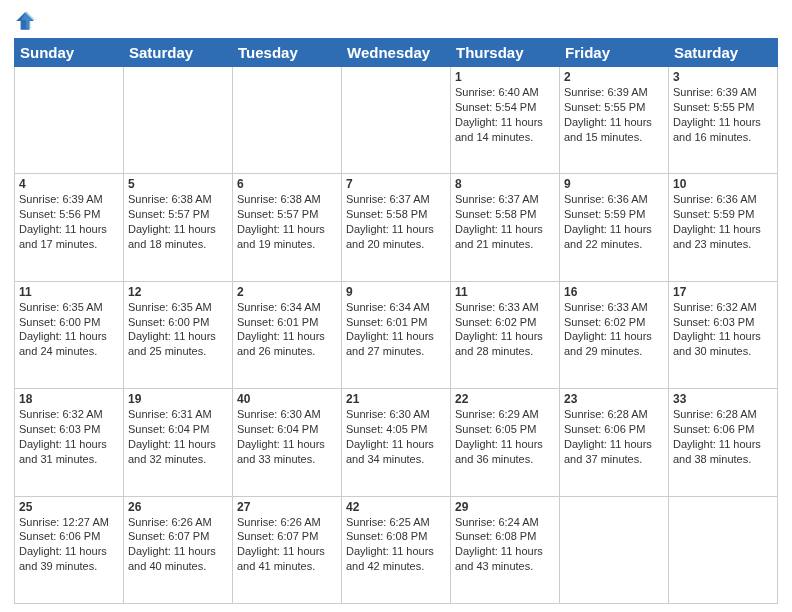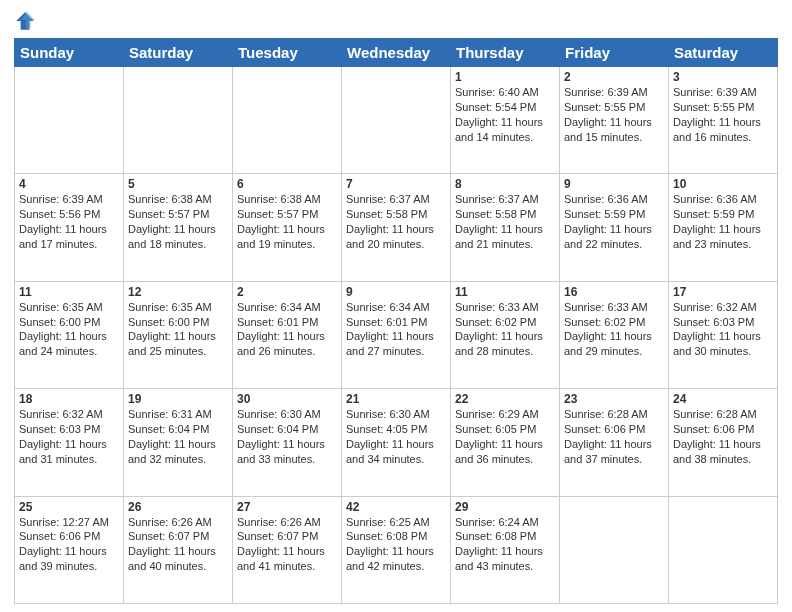--- a/index.html
+++ b/index.html
@@ -246,21 +246,21 @@
 Sunset: 6:03 PM
 Daylight: 11 hours and 31 minutes.</div>
           </td>
           <td>
             <span class="day-num">19</span>
             <div class="day-info">Sunrise: 6:31 AM
 Sunset: 6:04 PM
 Daylight: 11 hours and 32 minutes.</div>
           </td>
           <td>
-            <span class="day-num">30</span>
+            <span class="day-num">40</span>
             <div class="day-info">Sunrise: 6:30 AM
 Sunset: 6:04 PM
 Daylight: 11 hours and 33 minutes.</div>
           </td>
           <td>
             <span class="day-num">21</span>
             <div class="day-info">Sunrise: 6:30 AM
 Sunset: 4:05 PM
 Daylight: 11 hours and 34 minutes.</div>
           </td>
@@ -270,21 +270,21 @@
 Sunset: 6:05 PM
 Daylight: 11 hours and 36 minutes.</div>
           </td>
           <td>
             <span class="day-num">23</span>
             <div class="day-info">Sunrise: 6:28 AM
 Sunset: 6:06 PM
 Daylight: 11 hours and 37 minutes.</div>
           </td>
           <td>
-            <span class="day-num">24</span>
+            <span class="day-num">33</span>
             <div class="day-info">Sunrise: 6:28 AM
 Sunset: 6:06 PM
 Daylight: 11 hours and 38 minutes.</div>
           </td>
         </tr>
         <tr>
           <td>
             <span class="day-num">25</span>
             <div class="day-info">Sunrise: 12:27 AM
 Sunset: 6:06 PM

